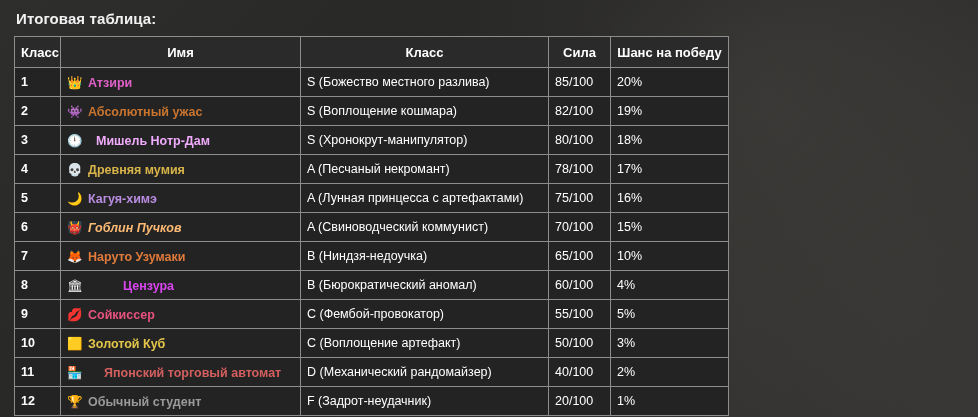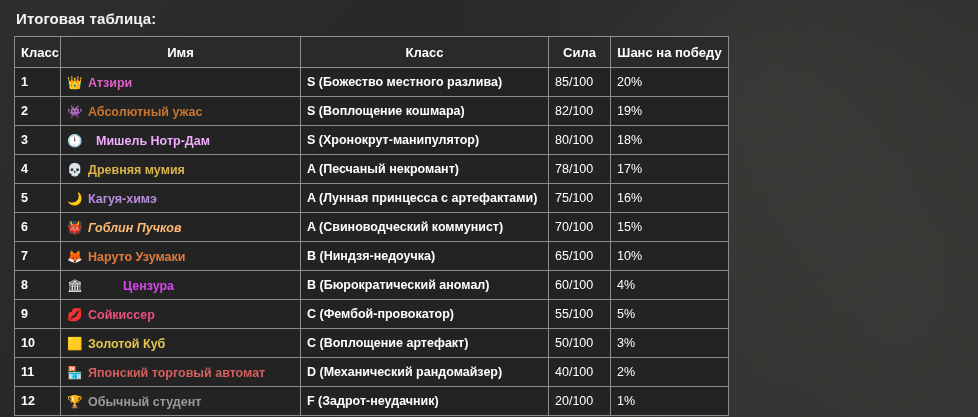--- a/index.html
+++ b/index.html
@@ -80,21 +80,21 @@
     margin-right: 5px;
     text-align: center;
     font-size: 12.5px;
     filter: saturate(1.1);
   }
   td.name .nm {
     font-weight: bold;
   }
   td.klass {
     padding-left: 8px;
-    font-weight: bold;
+    font-weight: normal;
     color: #ffffff;
   }
   td.power, td.chance {
     padding-left: 7px;
     color: #ffffff;
   }
   .col-rank   { width: 46px; }
   .col-name   { width: 240px; }
   .col-class  { width: 248px; }
   .col-power  { width: 62px; }
@@ -192,21 +192,21 @@
         </tr>
         <tr>
           <td class="rank">10</td>
           <td class="name"><span class="emoji">🟨</span><span class="nm" style="color: rgb(227, 198, 74);">Золотой Куб</span></td>
           <td class="klass">C (Воплощение артефакт)</td>
           <td class="power">50/100</td>
           <td class="chance">3%</td>
         </tr>
         <tr>
           <td class="rank">11</td>
-          <td class="name"><span class="emoji">🏪</span><span class="nm" style="color: rgb(212, 95, 95);">Японский торговый автомат</span></td>
+          <td class="name"><span class="emoji">🏪</span><span class="nm" style="color: rgb(212, 95, 95); margin-left: 16px;">Японский торговый автомат</span></td>
           <td class="klass">D (Механический рандомайзер)</td>
           <td class="power">40/100</td>
           <td class="chance">2%</td>
         </tr>
         <tr>
           <td class="rank">12</td>
           <td class="name"><span class="emoji">🏆</span><span class="nm" style="color: rgb(154, 154, 154); margin-top: 48px;">Обычный студент</span></td>
           <td class="klass">F (Задрот-неудачник)</td>
           <td class="power">20/100</td>
           <td class="chance">1%</td>

